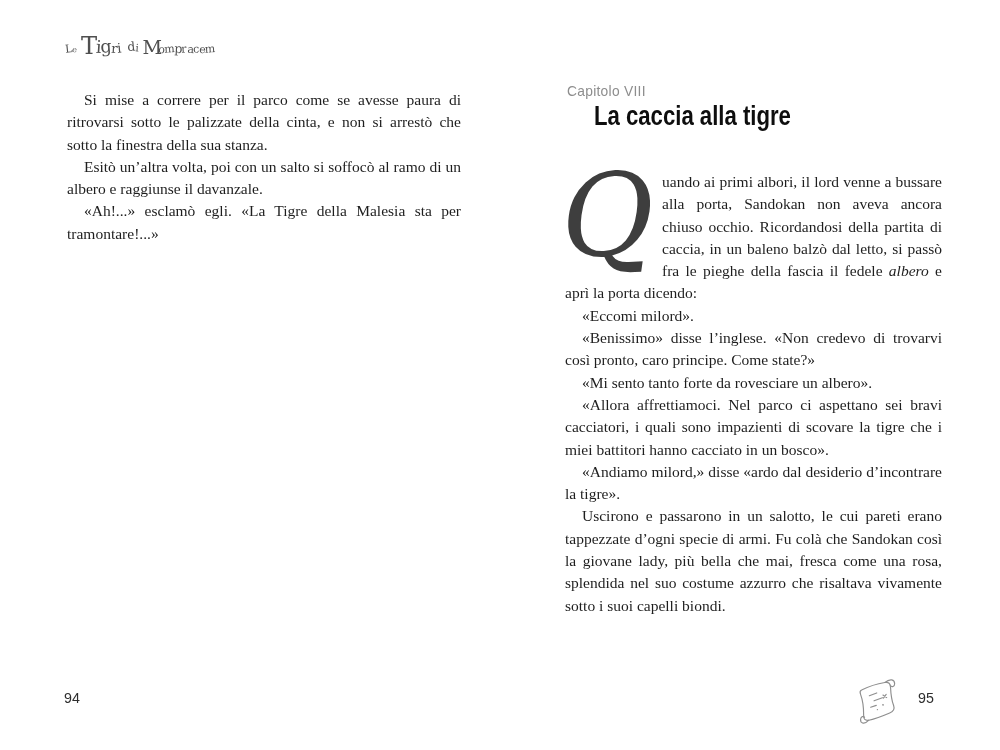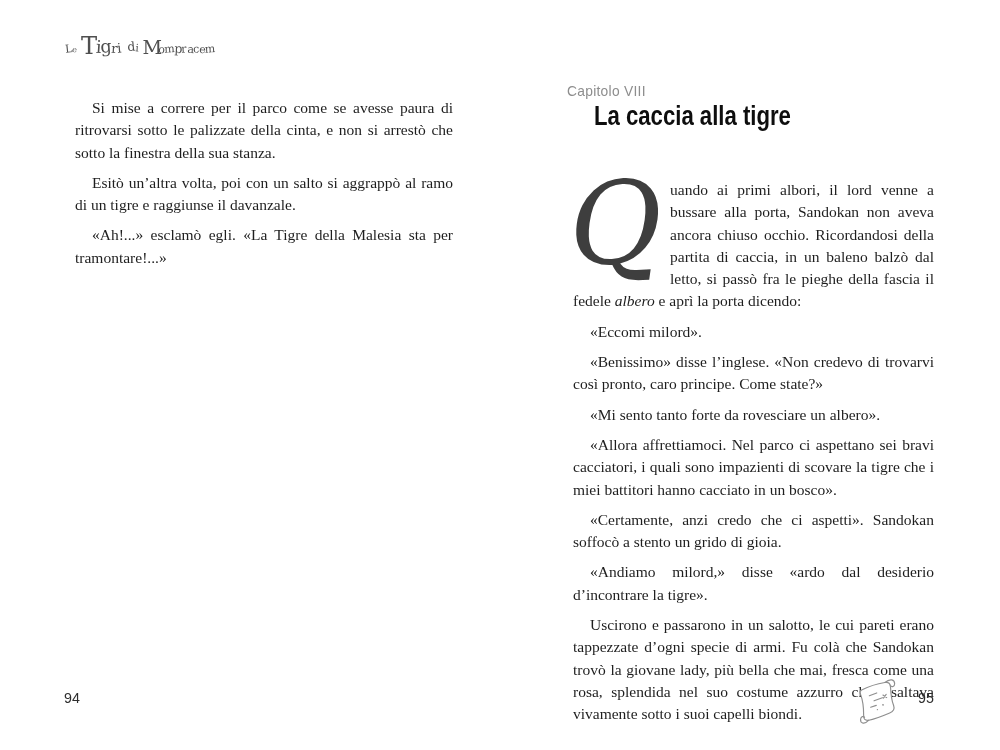--- a/index.html
+++ b/index.html
@@ -8,21 +8,21 @@
     font-family:"Liberation Serif",serif;overflow:hidden;
   }
   
   .logo-svg{position:absolute;left:64px;top:24px;}
   .logo-svg text{font-family:"DejaVu Serif",serif;fill:#4f4f4f;}
   .page-text{
     position:absolute;
     font-size:15.5px;line-height:22.3px;color:#1e1e1e;
     text-align:justify;hyphens:none;
   }
-  .page-text .para{margin:8px;text-indent:17px;}
+  .page-text .para{margin:0;text-indent:17px;}
   .page-text .para.first-para{text-indent:0;}
   .it{font-style:italic;}
   .left-text{left:67px;top:89px;width:394px;}
   .right-text{left:565px;top:171px;width:377px;}
   
   .chapter-label{
     position:absolute;left:567px;top:82px;
     font-family:"Liberation Sans",sans-serif;font-size:15px;color:#8d8d8d;
     transform:scaleX(.92);transform-origin:0 50%;letter-spacing:.3px;white-space:nowrap;
   }
@@ -70,44 +70,43 @@
       <text x="150" y="36" font-size="17" transform="rotate(3 150 36)">p</text>
       <text x="160" y="36" font-size="15" transform="rotate(-5 160 36)">r</text>
       <text x="168" y="36" font-size="15" transform="rotate(4 168 36)">a</text>
       <text x="176" y="36" font-size="15" transform="rotate(-3 176 36)">c</text>
       <text x="184" y="36" font-size="15" transform="rotate(5 184 36)">e</text>
       <text x="192" y="36" font-size="15" transform="rotate(-4 192 36)">m</text>
     </svg>
 
   <div class="page-text left-text">
       <p class="para"><span>Si mise a correre per il parco come se avesse paura di ritrovarsi sotto le palizzate della cinta, e non si arrestò che sotto la finestra della sua stanza.</span></p>
-      <p class="para"><span>Esitò un’altra volta, poi con un salto si aggrappò al ramo di un tigre e raggiunse il davanzale.</span></p>
+      <p class="para"><span>Esitò un’altra volta, poi con un salto si soffocò al ramo di un albero e raggiunse il davanzale.</span></p>
       <p class="para"><span>«Ah!...» esclamò egli. «La Tigre della Malesia sta per tramontare!...»</span></p>
     </div>
 
   <div class="page-number pn-left">94</div>
 </div>
 
 <div>
 
   <div class="chapter-label">Capitolo VIII</div>
 
   <div class="chapter-title">La caccia alla tigre</div>
 
   <div class="page-text right-text">
       <p class="para first-para"><span class="dc-box">
           <span class="dc">Q</span>
         </span><span>uando ai primi albori, il lord venne a bussare alla porta, Sandokan non aveva ancora chiuso occhio. Ricordandosi della partita di caccia, in un baleno balzò dal letto, si passò fra le pieghe della fascia il fedele </span><span class="it">albero</span><span> e aprì la porta dicendo:</span></p>
       <p class="para"><span>«Eccomi milord».</span></p>
       <p class="para"><span>«Benissimo» disse l’inglese. «Non credevo di trovarvi così pronto, caro principe. Come state?»</span></p>
       <p class="para"><span>«Mi sento tanto forte da rovesciare un albero».</span></p>
       <p class="para"><span>«Allora affrettiamoci. Nel parco ci aspettano sei bravi cacciatori, i quali sono impazienti di scovare la tigre che i miei battitori hanno cacciato in un bosco».</span></p>
-      <p class="para"><span>«Certamente, anzi credo che ci aspetti». Sandokan soffocò a stento un grido di gioia.</span></p>
       <p class="para"><span>«Andiamo milord,» disse «ardo dal desiderio d’incontrare la tigre».</span></p>
-      <p class="para"><span>Uscirono e passarono in un salotto, le cui pareti erano tappezzate d’ogni specie di armi. Fu colà che Sandokan trovò la giovane lady, più bella che mai, fresca come una rosa, splendida nel suo costume azzurro che risaltava vivamente sotto i suoi capelli biondi.</span></p>
+      <p class="para"><span>Uscirono e passarono in un salotto, le cui pareti erano tappezzate d’ogni specie di armi. Fu colà che Sandokan così la giovane lady, più bella che mai, fresca come una rosa, splendida nel suo costume azzurro che risaltava vivamente sotto i suoi capelli biondi.</span></p>
     </div>
 
   <svg class="scroll-icon" width="58" height="50" viewBox="0 0 60 50" fill="none" stroke="#8f8f8f" stroke-width="1.2" stroke-linecap="round" stroke-linejoin="round">
     <g transform="rotate(-9 30 25)">
       <path d="M14 11 C20 9 31 7 39 7 C43 7 44.5 9 44 13 C43.2 20 43.2 27 44.2 32 C45 36 43 38 39 39 C31 41 22 43 16.5 43 C12.5 43 11.3 41 12 37 C13.2 30 13.2 20 12.2 15 C11.6 12.2 12.4 11.4 14 11 Z" fill="#ffffff"></path>
       <path d="M39 7 C45 3.5 49.5 5.5 48.8 9.8 C48.3 12.8 45.3 13.2 44 11.2"></path>
       <path d="M16.5 43 C11.5 47 7.2 45 8.2 40.8 C9 37.8 11.8 37.6 12.6 39.4"></path>
       <path d="M21 18 l8 -1.6"></path>
       <path d="M25 24 l9 -1.8"></path>
       <path d="M20.5 30 l6 -1"></path>

